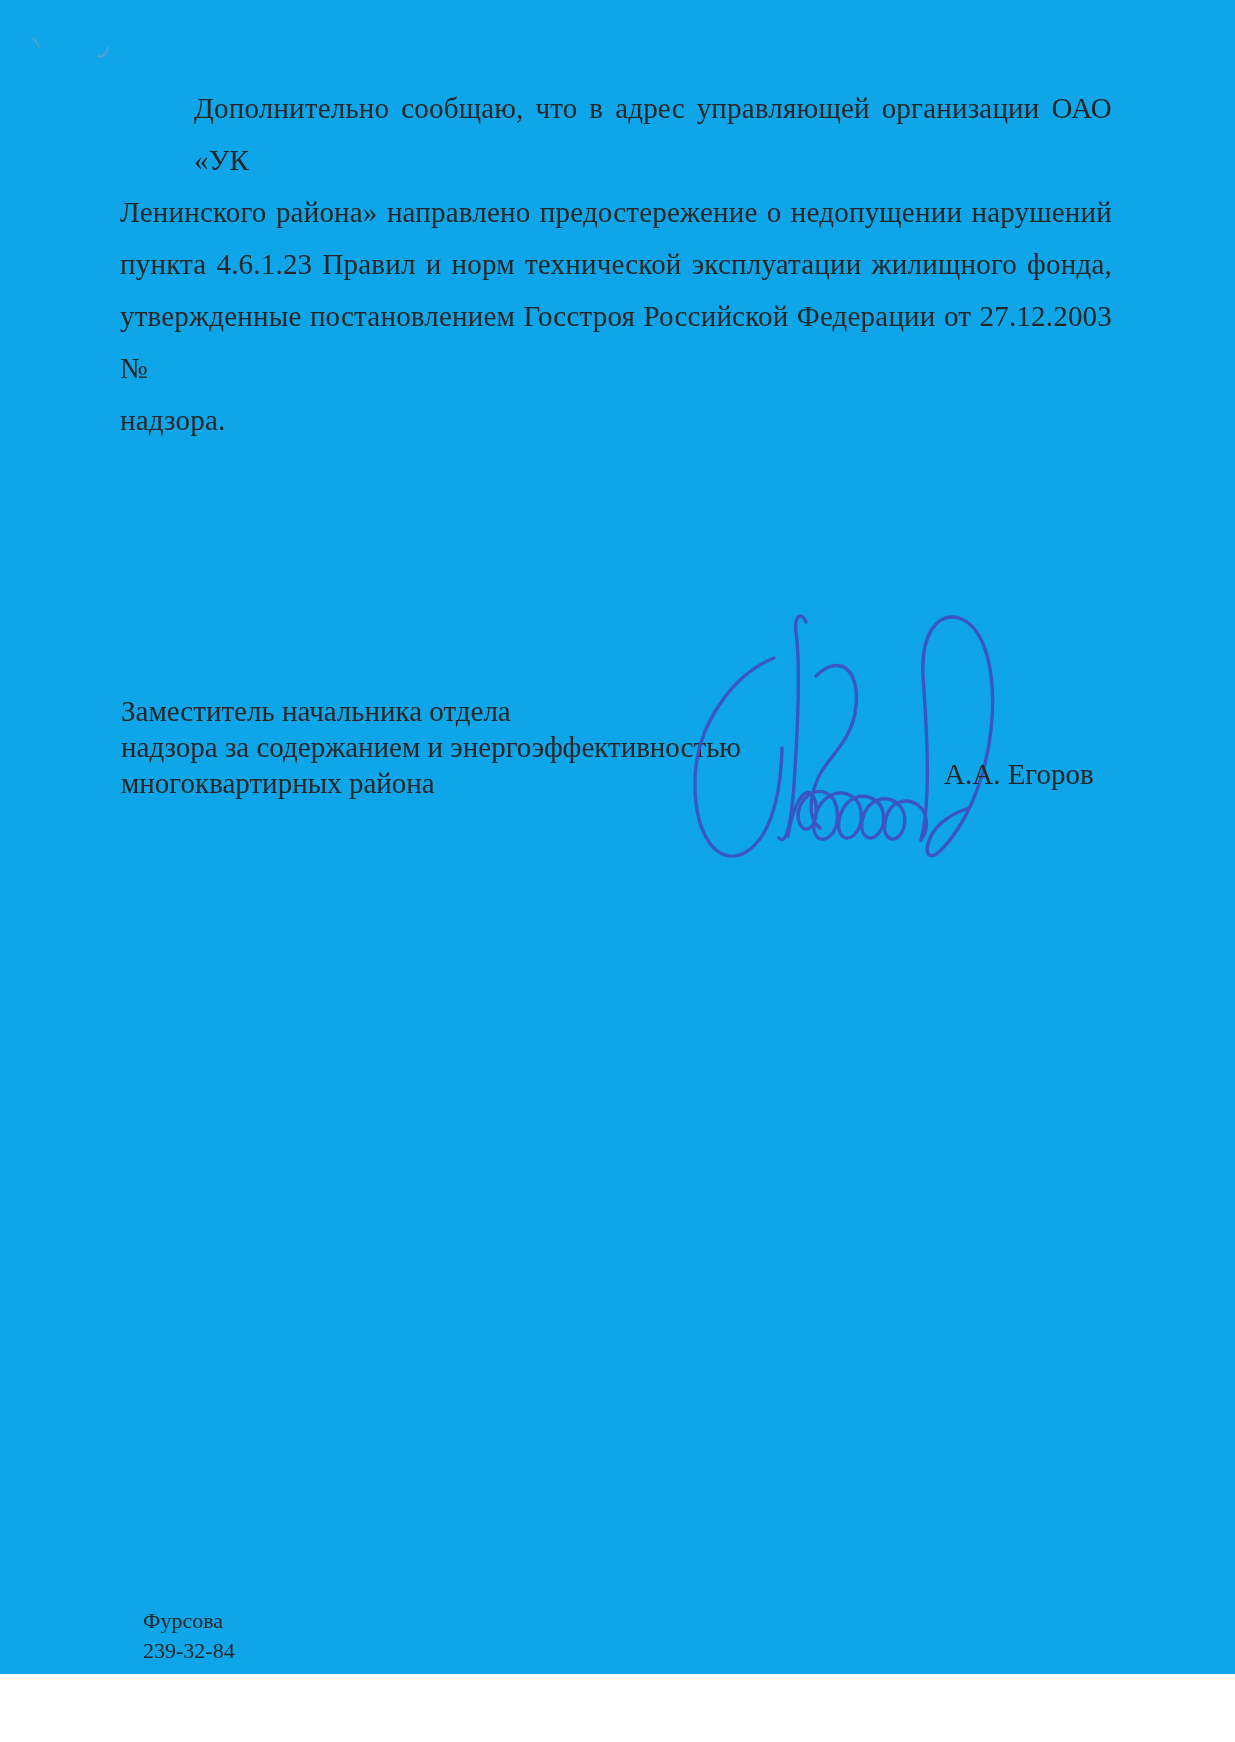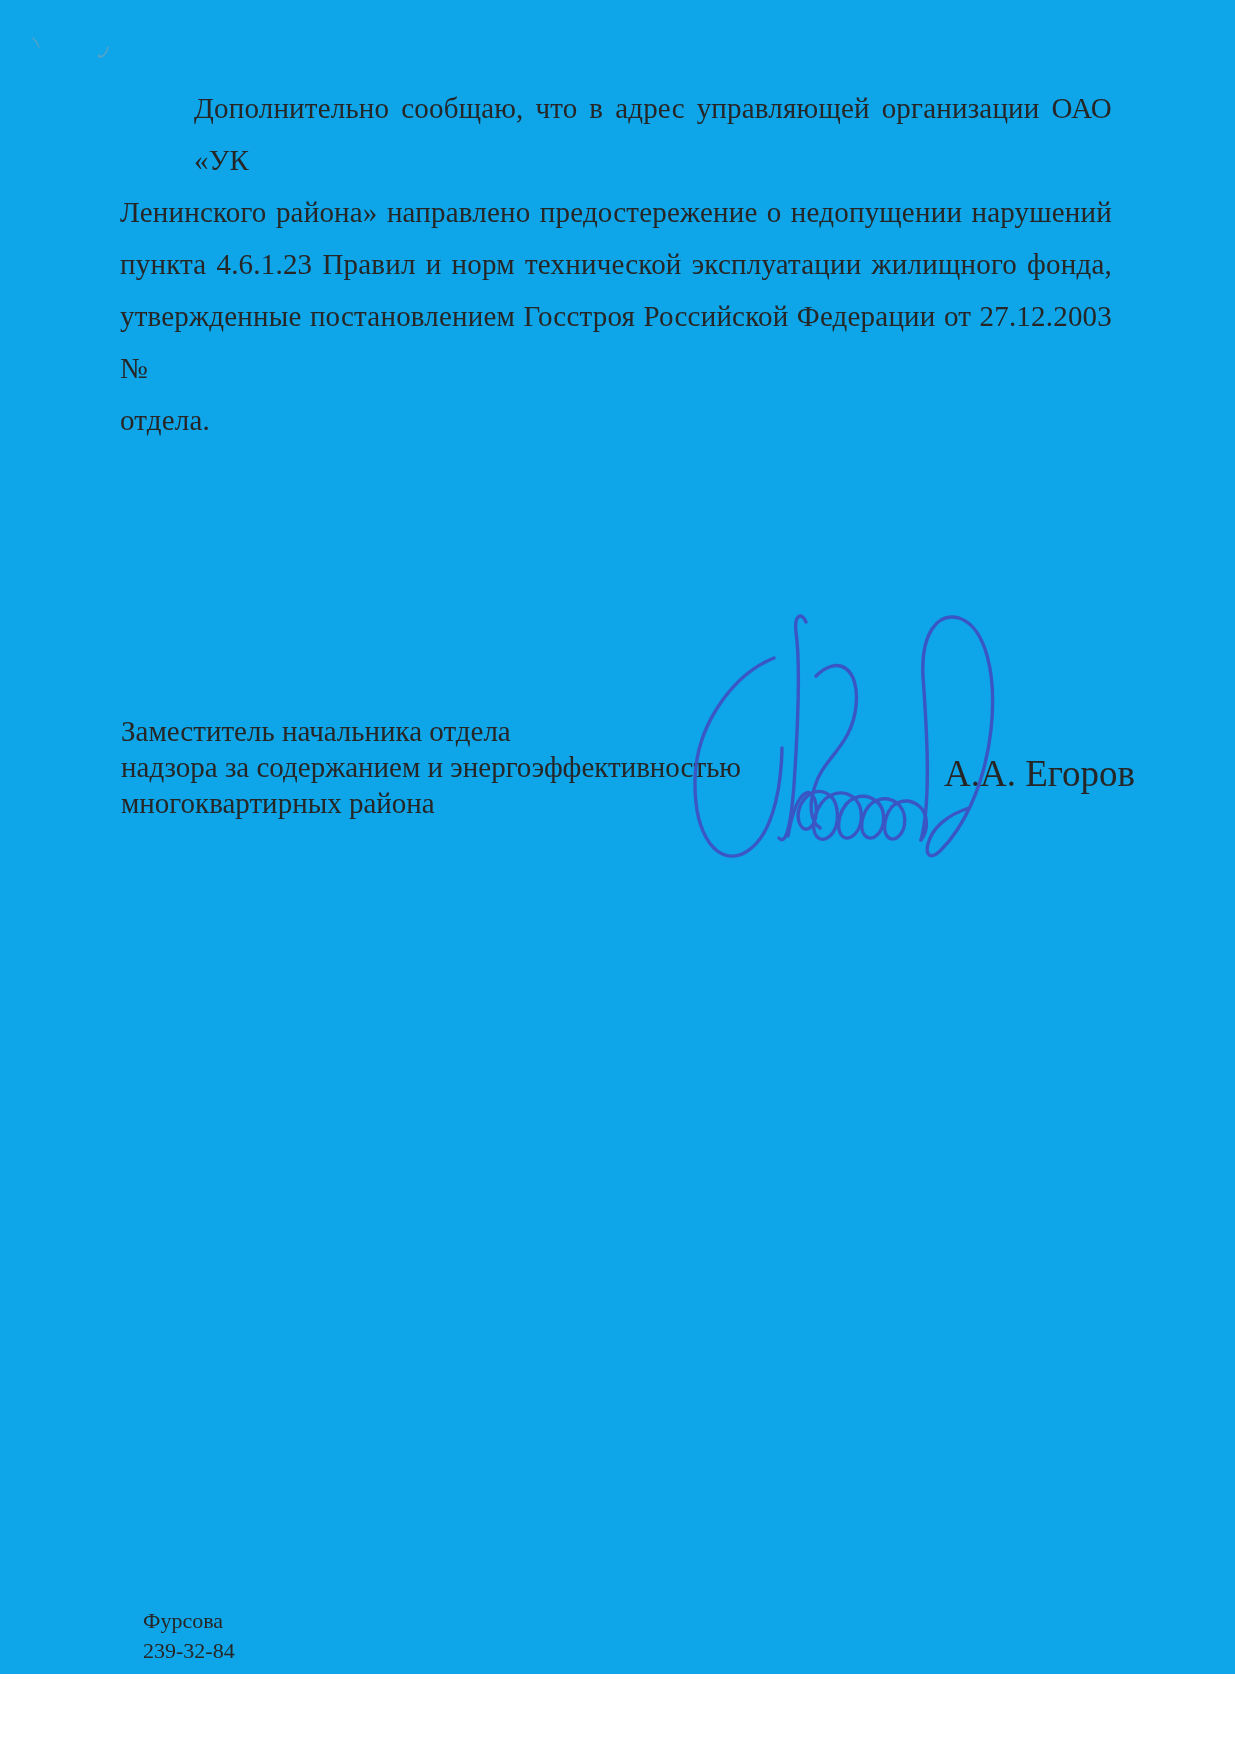--- a/index.html
+++ b/index.html
@@ -38,27 +38,26 @@
     text-align-last: left;
   }
   .sig-title {
     position: absolute;
     left: 121px;
     top: 693px;
     width: 640px;
     font-size: 29px;
     line-height: 36px;
     text-align: left;
-    margin-top: 20px;
   }
   .signer-name {
     position: absolute;
     left: 944px;
     top: 758px;
-    font-size: 37px;
+    font-size: 29px;
     line-height: 32px;
     white-space: nowrap;
   }
   .signature-svg {
     position: absolute;
     left: 688px;
     top: 600px;
     width: 312px;
     height: 280px;
     pointer-events: none;
@@ -88,21 +87,21 @@
   </svg>
   <svg class="scan-speck speck-2" viewBox="0 0 16 16">
     <path d="M12 3 C11 8, 9 12, 4 13 C2 13, 2 11, 4 11" stroke="#9aa0a8" stroke-width="1.3" fill="none" stroke-linecap="round"></path>
   </svg>
 
   <div class="body-text">
     <div class="jline first">Дополнительно сообщаю, что в адрес управляющей организации ОАО «УК</div>
     <div class="jline">Ленинского района» направлено предостережение о недопущении нарушений</div>
     <div class="jline">пункта 4.6.1.23 Правил и норм технической эксплуатации жилищного фонда,</div>
     <div class="jline">утвержденные постановлением Госстроя Российской Федерации от 27.12.2003 №</div>
-    <div class="jline last">отдела.</div>
+    <div class="jline last">надзора.</div>
   </div>
 
   <div class="sig-title">
     <div>Заместитель начальника отдела</div>
     <div>надзора за содержанием и энергоэффективностью</div>
     <div>многоквартирных района</div>
   </div>
 
   <svg class="signature-svg" viewBox="0 0 312 280">
     <g fill="none" stroke-linecap="round" stroke-linejoin="round" stroke-width="3.4" opacity="0.92" stroke="#3e50c1">

